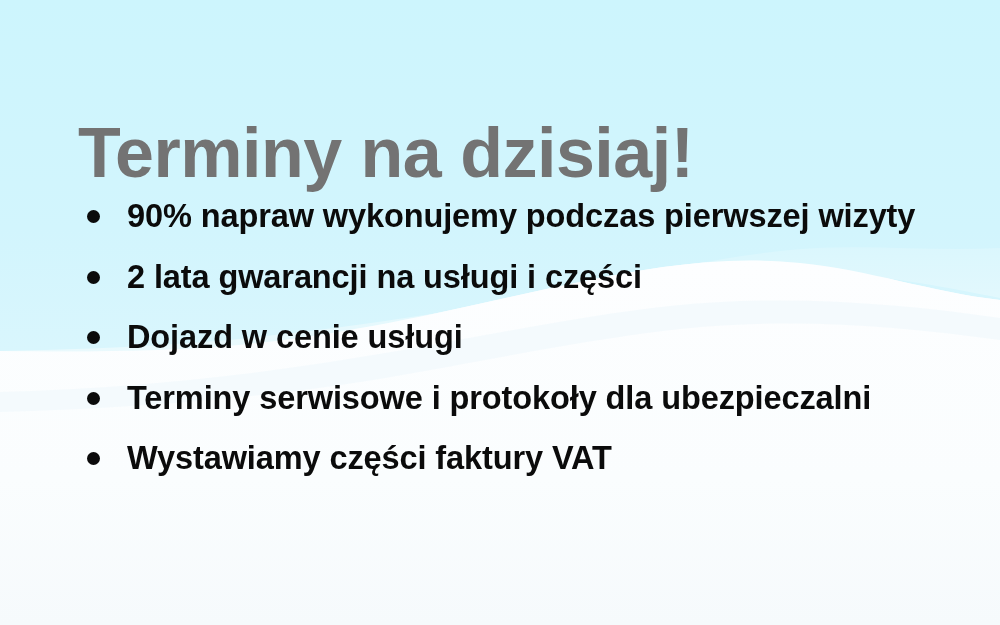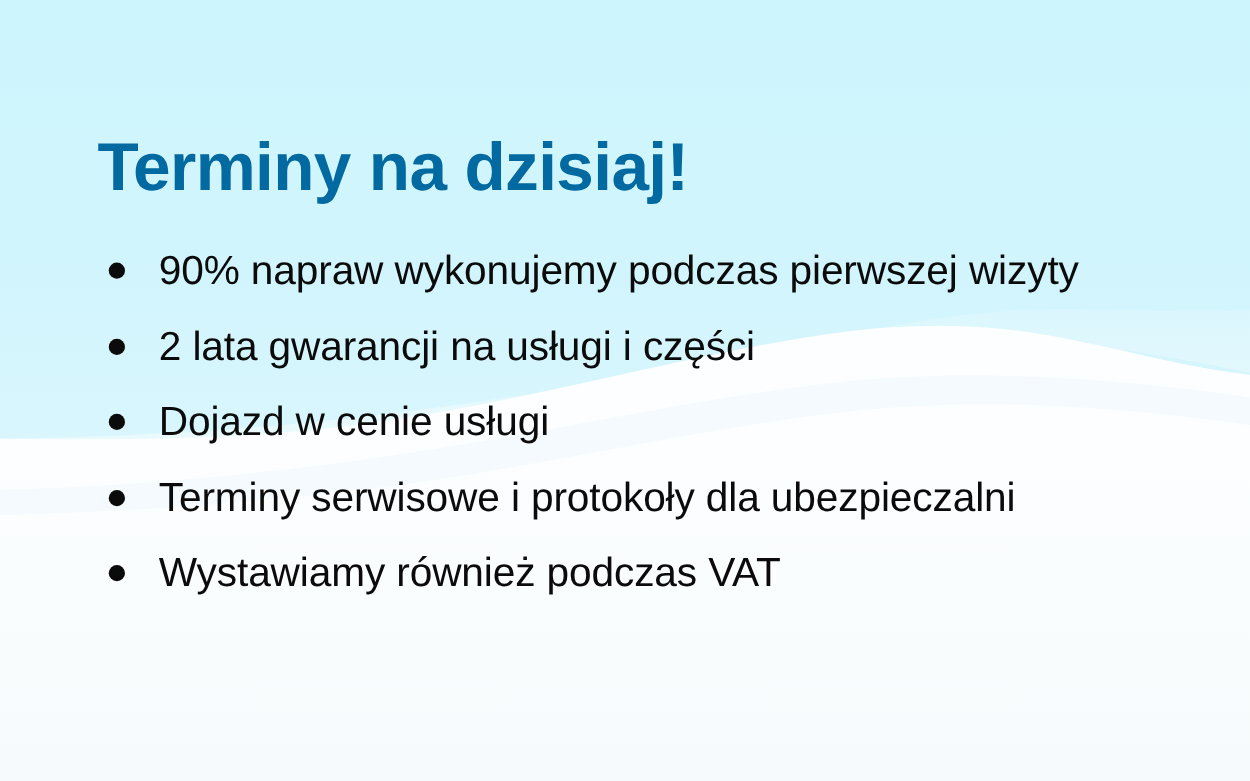--- a/index.html
+++ b/index.html
@@ -40,24 +40,24 @@
   
   #content {
     position: absolute;
     inset: 0;
   }
 
   #slide-title {
     position: absolute;
     left: 78px;
     top: 70px;
-    font-size: 54px;
+    font-size: 70px;
     font-weight: bold;
     letter-spacing: -0.5px;
-    color: #0369a1;
+    color: #737373;
     white-space: nowrap;
     line-height: 1.05;
   }
 
   #bullet-list {
     position: absolute;
     left: 78px;
     top: 186px;
     width: 900px;
     list-style: none;
@@ -80,21 +80,21 @@
     top: 50%;
     width: 13px;
     height: 13px;
     margin-top: -6px;
     border-radius: 50%;
     background: #0b0b0b;
   }
 
   .bullet-text {
     font-size: 32.5px;
-    font-weight: normal;
+    font-weight: bold;
     color: #0b0b0b;
     letter-spacing: -0.1px;
     line-height: 1;
   }
 </style>
 </head>
 <body>
 
 <div id="slide">
 
@@ -168,18 +168,18 @@
       </li>
 
 
       <li class="bullet-item">
         <span class="bullet-marker"></span>
         <span class="bullet-text">Terminy serwisowe i protokoły dla ubezpieczalni</span>
       </li>
 
       <li class="bullet-item">
         <span class="bullet-marker"></span>
-        <span class="bullet-text">Wystawiamy również podczas VAT</span>
+        <span class="bullet-text">Wystawiamy części faktury VAT</span>
       </li>
 
     </ul>
   </div>
 </div>
 
 </body></html>

